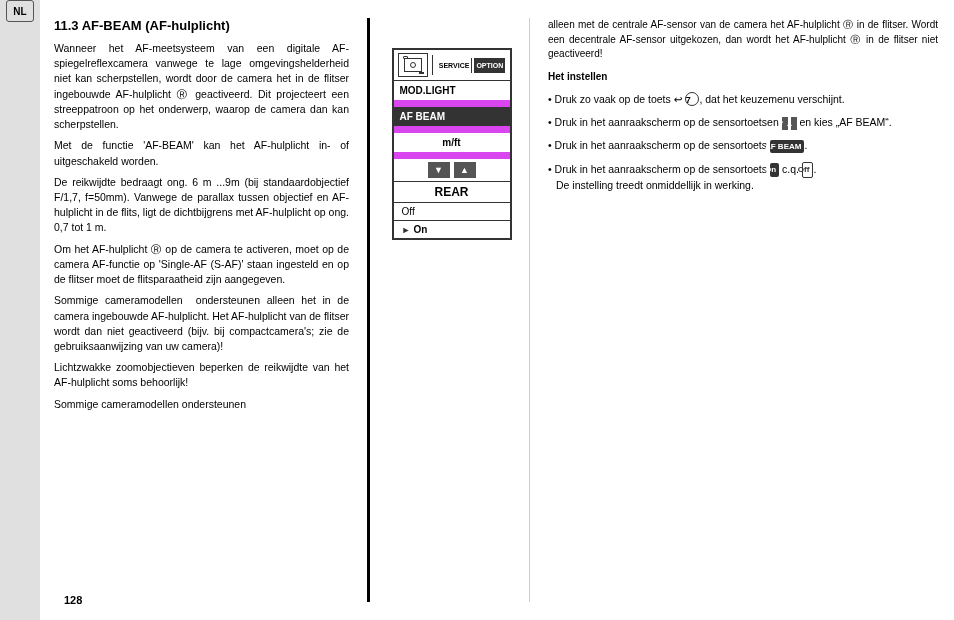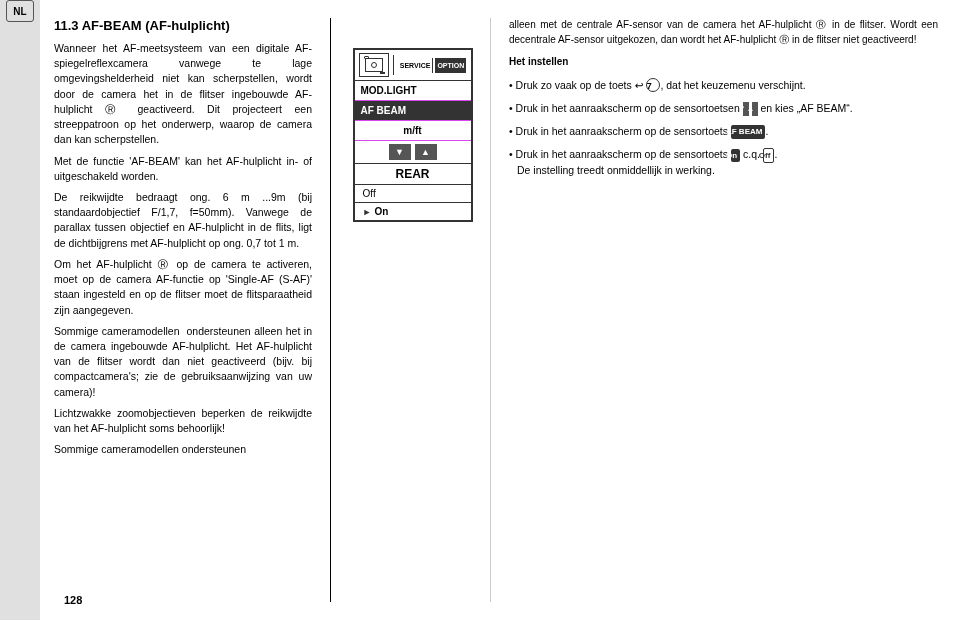--- a/index.html
+++ b/index.html
@@ -36,23 +36,23 @@
 
     
     .content-wrapper {
       flex: 1;
       display: flex;
       padding: 18px 0 18px 0;
     }
 
     
     .left-col {
-      width: 291px;
+      width: 330px;
       padding: 0 18px 0 14px;
-      border-right: 1px solid #000000;
+      border-right: 3px solid #000000;
     }
 
     .left-col h2 {
       font-size: 13px;
       font-weight: bold;
       margin-bottom: 8px;
     }
 
     .left-col p {
       font-size: 10.5px;
@@ -112,21 +112,21 @@
     }
     .option-btn {
       background: #333;
       color: #fff;
     }
 
     .menu-row {
       padding: 4px 6px;
       font-size: 10px;
       font-weight: bold;
-      border-bottom: 1px solid #d946ef;
+      border-bottom: 7px solid #d946ef;
       text-align: left;
     }
 
     .menu-row.highlighted {
       background: #333;
       color: #fff;
     }
 
     .menu-row.mft {
       text-align: center;

